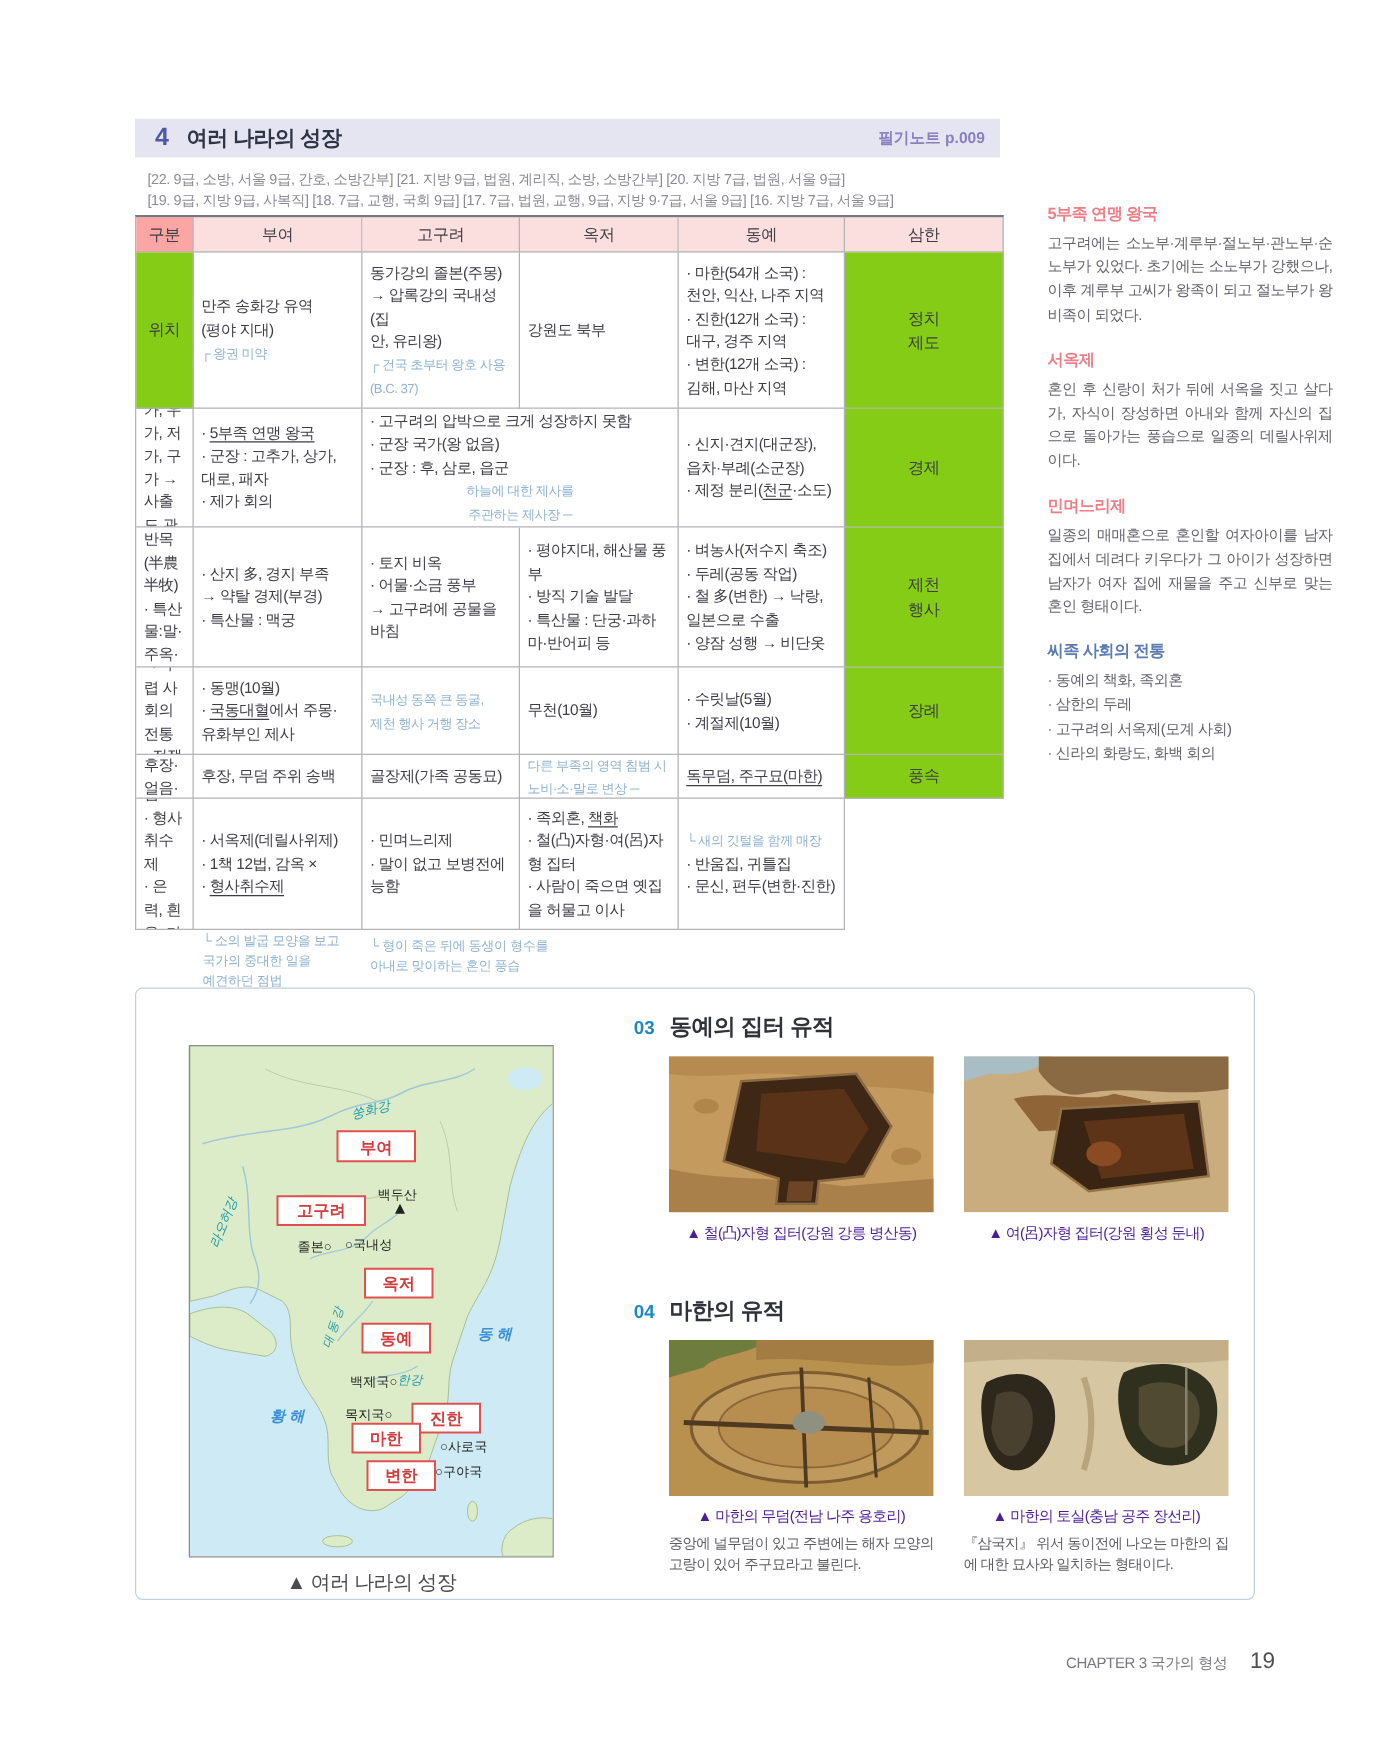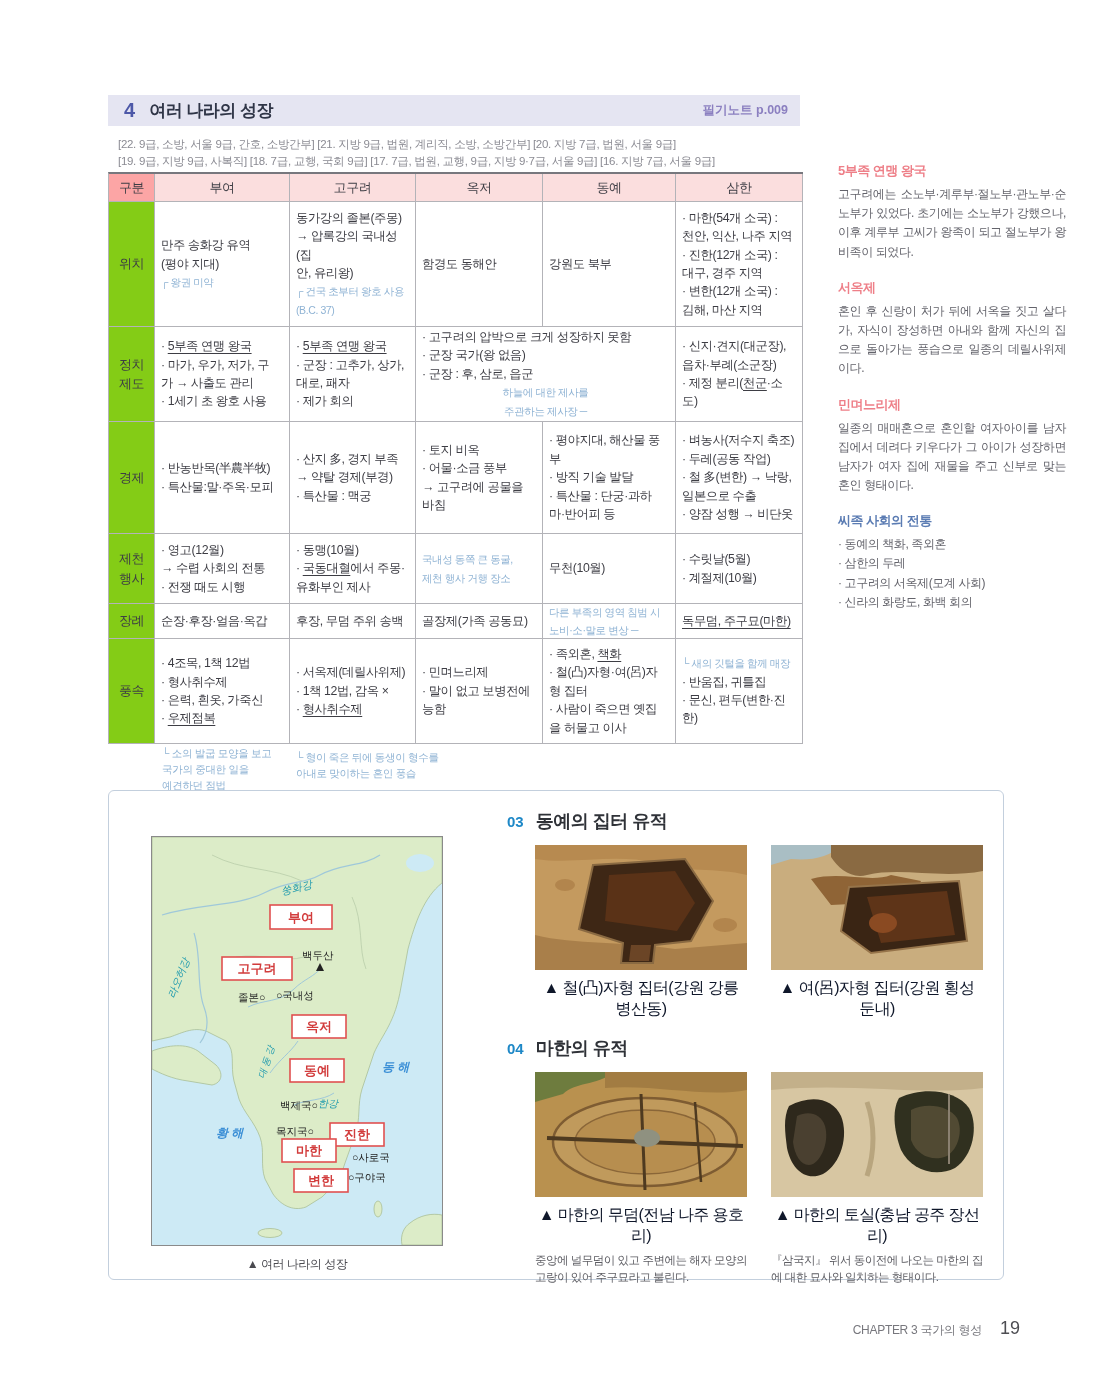--- a/index.html
+++ b/index.html
@@ -43,32 +43,32 @@
   .note .hd{font-weight:bold;font-size:13px;margin-bottom:5px;letter-spacing:-0.5px;}
   .note .hd.red{color:#ee7f88;}
   .note .hd.blue{color:#5b7cb3;}
   .note .bd{color:#63636b;font-size:12px;line-height:1.6;text-align:justify;letter-spacing:-0.4px;}
   .note .bd .ln{line-height:1.6;}
 
   
   .panel{position:absolute;left:108px;top:790px;width:894px;height:488px;border:1px solid #c3cfdd;border-radius:6px;background:#fff;}
   .mapwrap{position:absolute;left:42px;top:45px;width:292px;}
   .mapframe{width:290px;height:408px;border:1px solid #8a8a8a;}
-  .mapcap{margin-top:10px;text-align:center;color:#4a4a50;font-size:12px;letter-spacing:-0.5px;}
+  .mapcap{margin-top:10px;text-align:center;color:#4a4a50;font-size:16px;letter-spacing:-0.5px;}
 
   .sec{position:absolute;left:398px;width:482px;}
   .sec03{top:18px;} .sec04{top:245px;}
   .sec .shead{display:flex;align-items:baseline;margin-bottom:12px;}
   .sec .sno{color:#1e88c7;font-weight:bold;font-size:15px;margin-right:12px;}
   .sec .sttl{color:#2f3238;font-weight:bold;font-size:18px;letter-spacing:-0.5px;}
   .photos{display:flex;gap:24px;margin-left:28px;}
   .pcard{width:212px;}
   .pimg{width:212px;height:125px;overflow:hidden;}
   .pimg svg{display:block;}
-  .pcap{margin-top:8px;text-align:center;color:#0f172a;font-size:16px;letter-spacing:-0.6px;}
+  .pcap{margin-top:8px;text-align:center;color:#4c1d95;font-size:12px;letter-spacing:-0.6px;}
   .pdesc{margin-top:5px;color:#5c5c62;font-size:11.5px;line-height:1.5;text-align:justify;letter-spacing:-0.5px;}
 
   
   .footer{position:absolute;right:84px;top:1318px;display:flex;align-items:baseline;}
   .footer .ch{color:#77777d;font-size:12px;letter-spacing:-0.3px;margin-right:18px;}
   .footer .pg{color:#4d4d52;font-size:18px;}
 
   
   .mt{font-family:"Liberation Sans","DejaVu Sans",sans-serif;}
 </style>
@@ -104,23 +104,20 @@
         <div class="ln"><span>(평야 지대)</span></div>
         <div class="ln"><span class="ann"> </span></div>
         <div class="ln"><span class="ann">┌ 왕권 미약</span></div>
       </div>
     <div class="cell">
         <div class="ln"><span>동가강의 졸본(주몽)</span></div>
         <div class="ln"><span>→ 압록강의 국내성(집</span></div>
         <div class="ln"><span>안, 유리왕)</span></div>
         <div class="ln"><span class="ann">┌ 건국 초부터 왕호 사용</span></div>
         <div class="ln"><span class="ann">   (B.C. 37)</span></div>
-      </div>
-    <div class="cell">
-        <div class="ln"><span>함경도 동해안</span></div>
       </div>
     <div class="cell">
         <div class="ln"><span>강원도 북부</span></div>
       </div>
     <div class="cell">
         <div class="ln"><span>· 마한(54개 소국) :</span></div>
         <div class="ln"><span>  천안, 익산, 나주 지역</span></div>
         <div class="ln"><span>· 진한(12개 소국) :</span></div>
         <div class="ln"><span>  대구, 경주 지역</span></div>
         <div class="ln"><span>· 변한(12개 소국) :</span></div>

